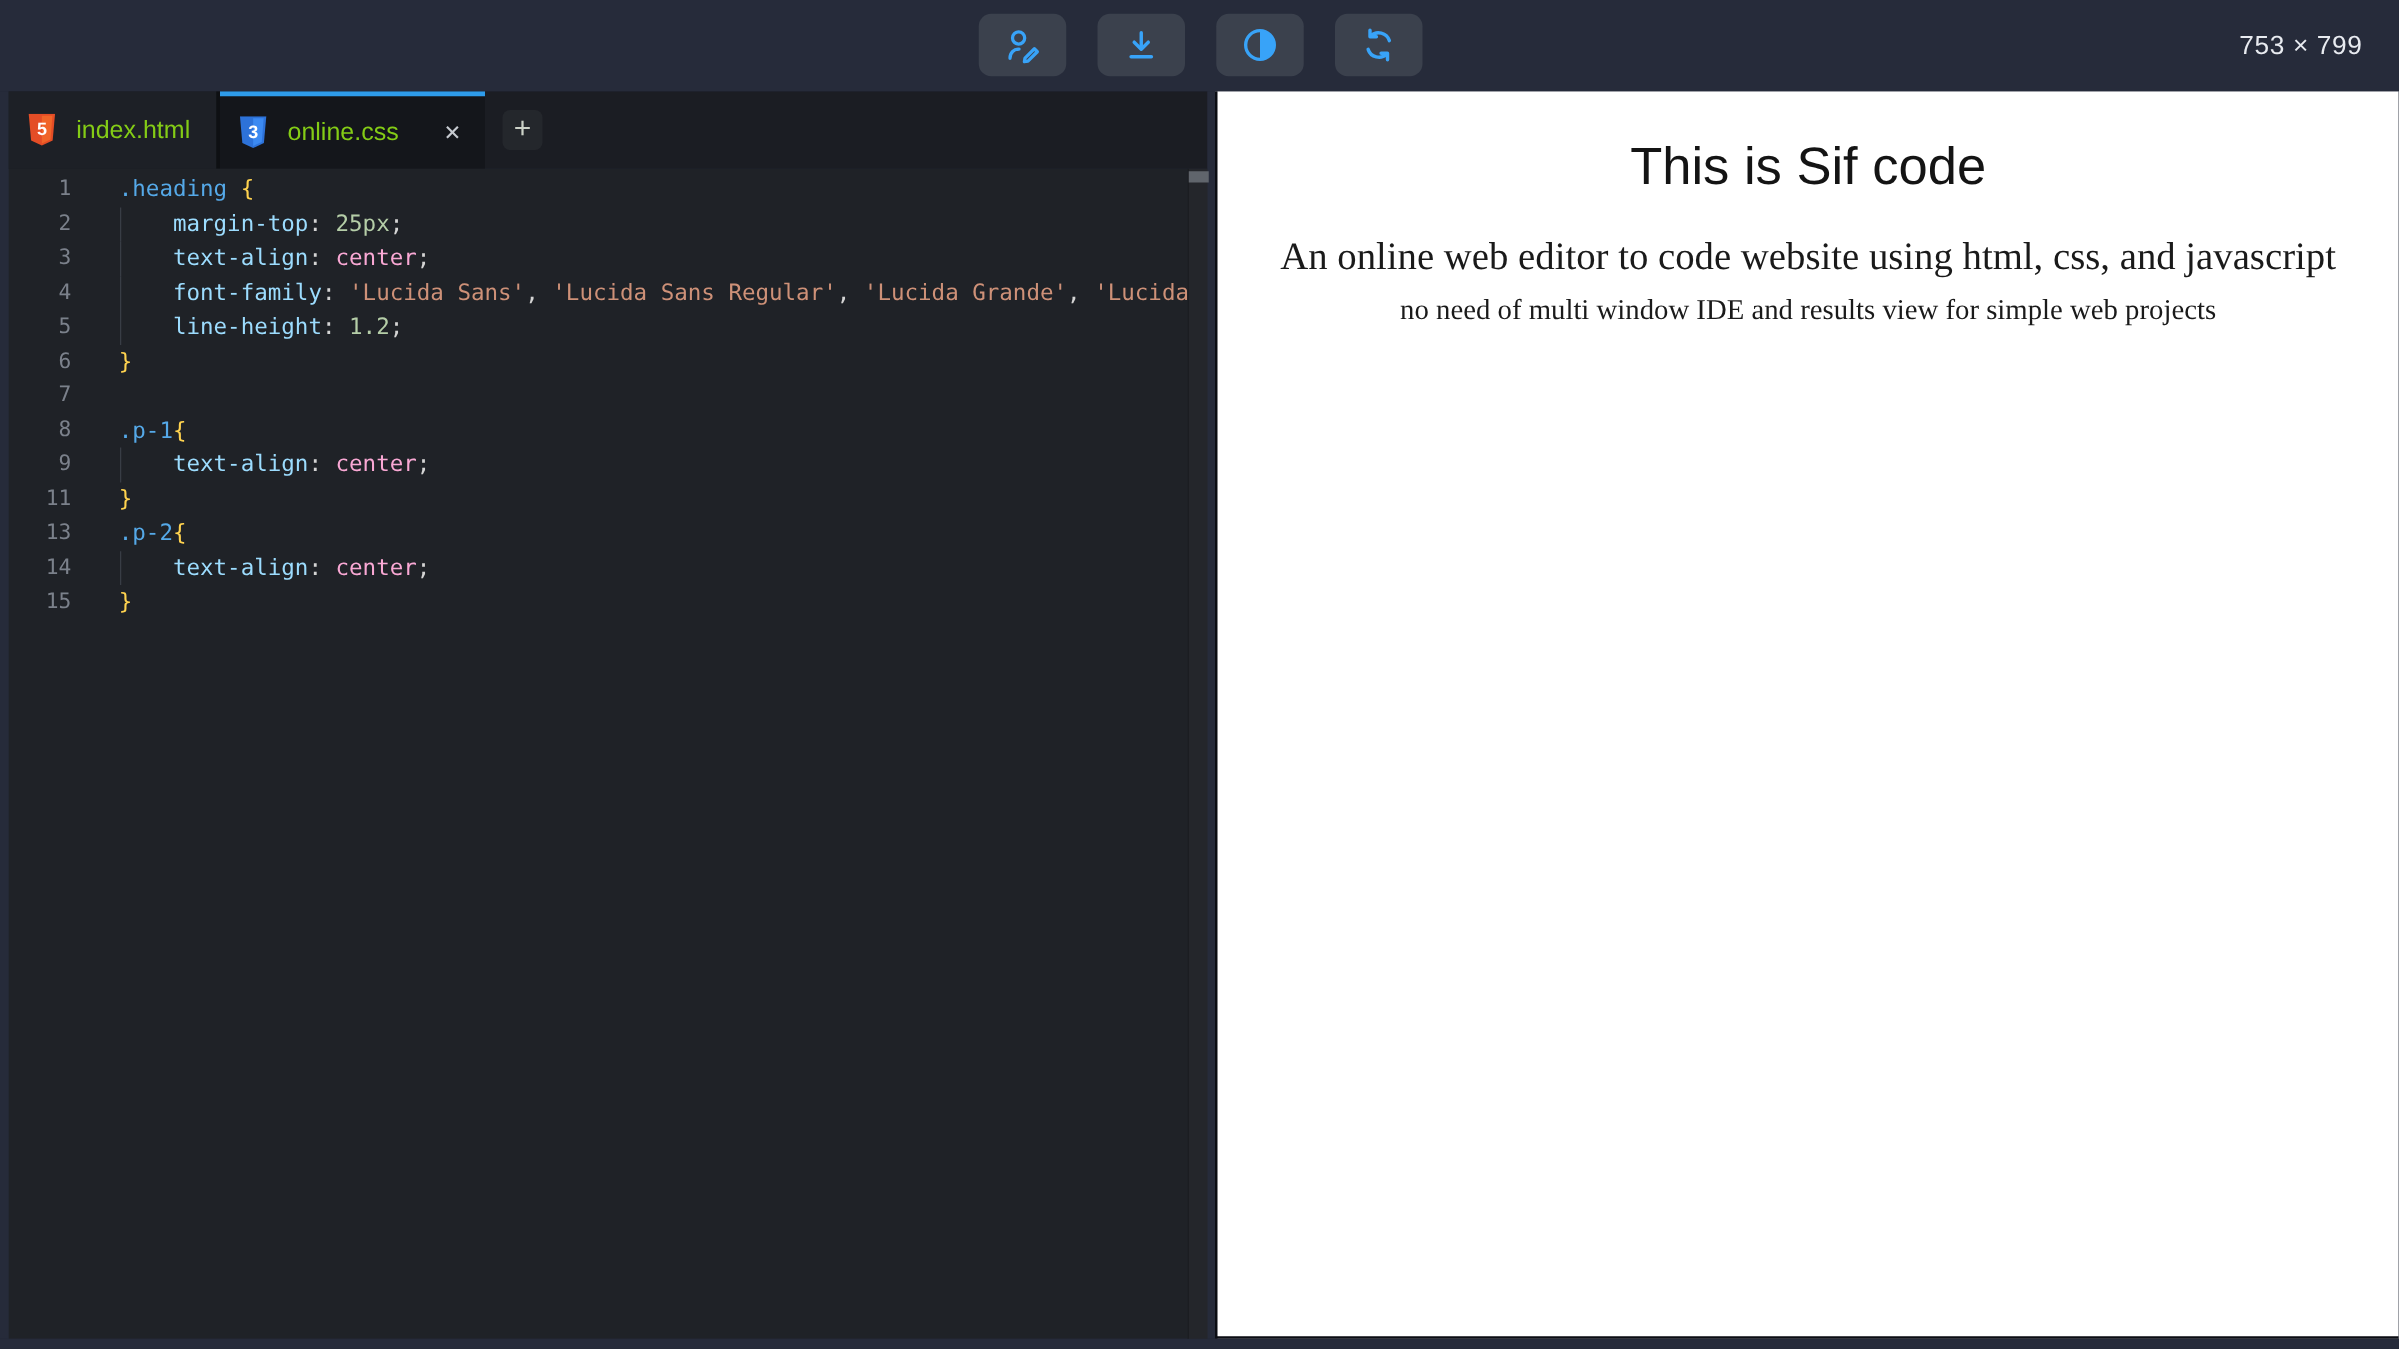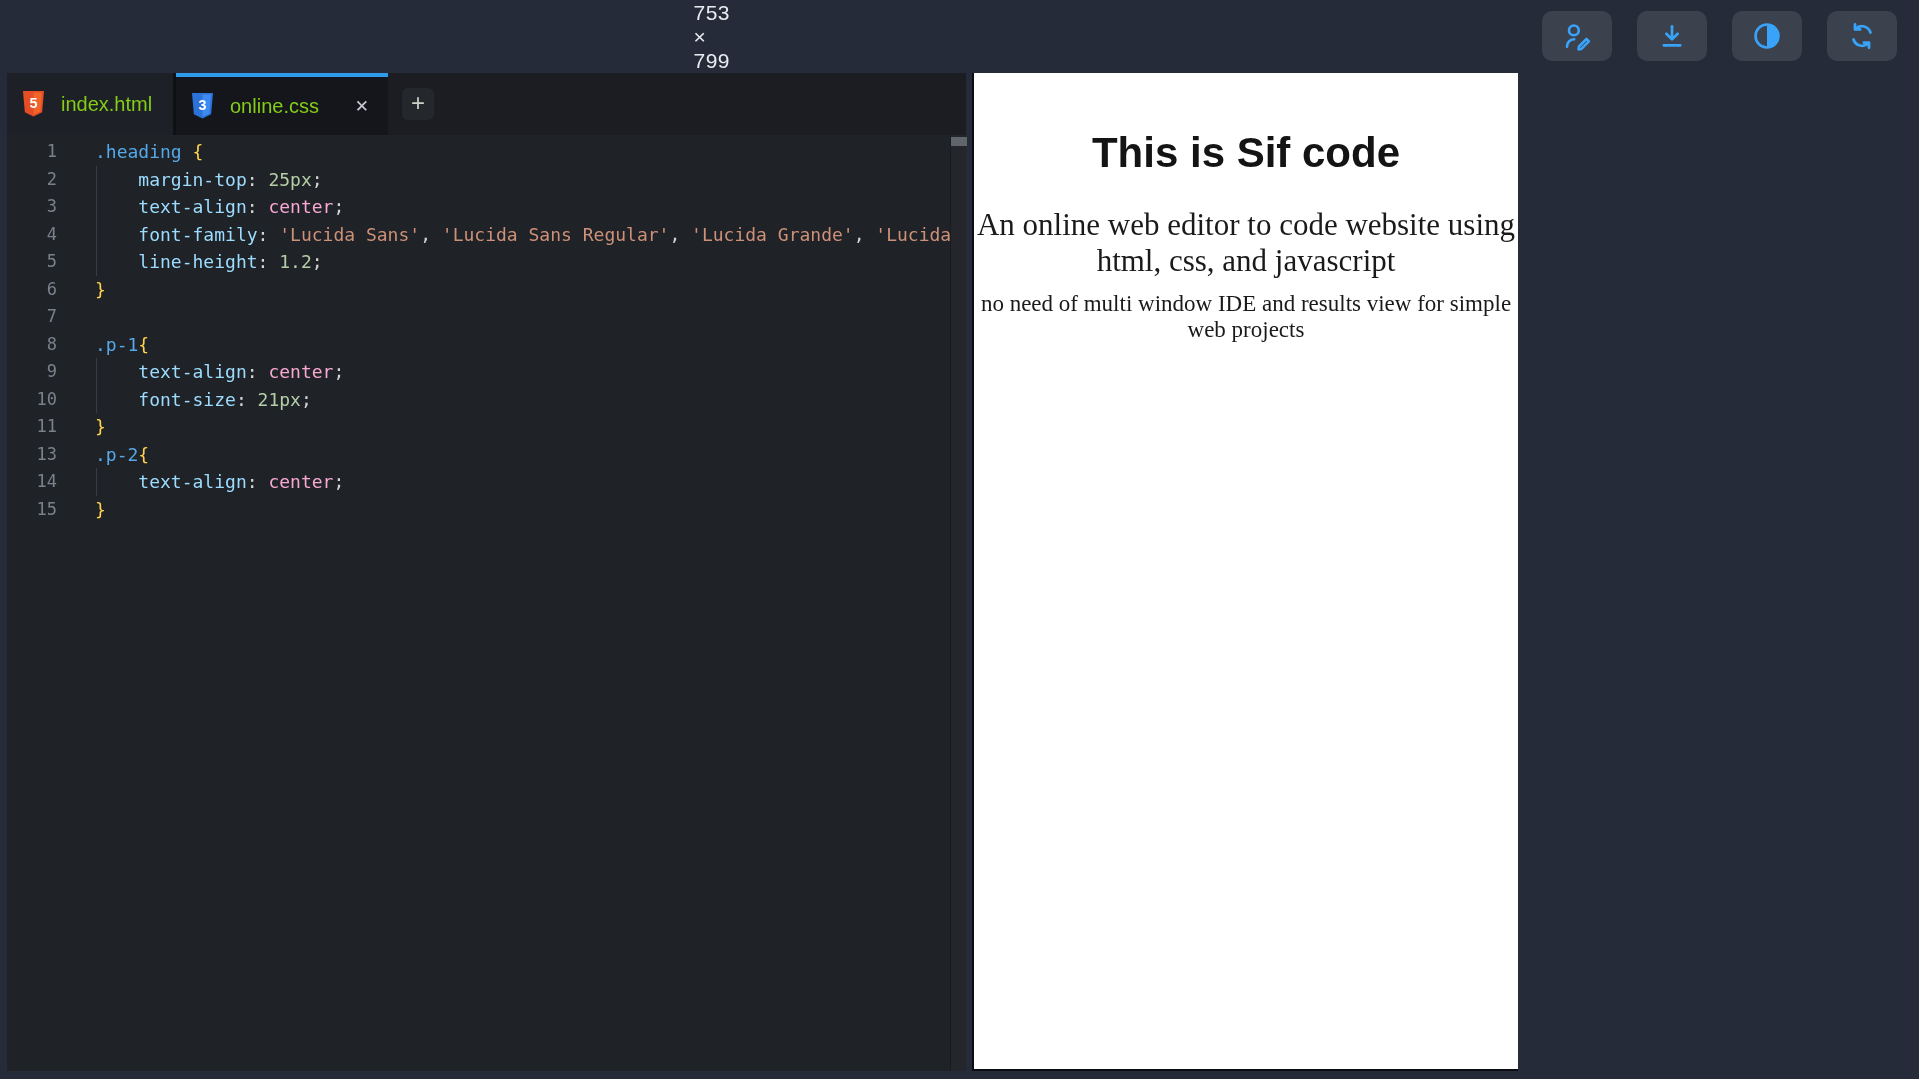--- a/index.html
+++ b/index.html
@@ -1,19 +1,19 @@
 <!DOCTYPE html>
 <html><head>
 <meta charset="utf-8">
 <style>
   * { margin:0; padding:0; box-sizing:border-box; }
   html,body { width:1919px; height:1079px; overflow:hidden; background:#262b3a;
               font-family:"Liberation Sans", sans-serif; }
 
-  .app { width:1518px; height:1079px; display:flex; flex-direction:column; background:#262b3a;align-items:center; }
+  .app { width:1919px; height:1079px; display:flex; flex-direction:column; background:#262b3a; }
 
   
   .topbar { height:73px; flex:0 0 73px; background:#262b3a; position:relative; }
   .topbar-buttons { position:absolute; left:783px; top:11px; display:flex; gap:25px; }
   .tb-btn { width:70px; height:50px; background:#3b414d; border-radius:10px;
             display:flex; align-items:center; justify-content:center; cursor:pointer; }
   .tb-btn svg { display:block; }
   .dims { position:absolute; right:29px; top:50%; transform:translateY(-50%);
           color:#e8ebf0; font-size:21px; letter-spacing:0.5px; }
 
@@ -50,21 +50,21 @@
   .tk-brace { color:#ffd34f; }
 
   
   .scroll-gutter { flex:0 0 16px; background:#24262b; border-left:1px solid #191b1f; position:relative; }
   .scroll-marker { position:absolute; top:2px; left:0; width:16px; height:9px; background:#60656c; }
 
   
   .divider { flex:0 0 6px; background:#262b3a; }
   .preview { flex:1 1 auto; background:#ffffff; border-left:2px solid #0b0d13;
              border-bottom:2px solid #0b0d13; overflow:hidden; }
-  .pv-heading { margin-top:56px; text-align:center; font-size:42px; font-weight:bold;
+  .pv-heading { margin-top:36px; text-align:center; font-size:42px; font-weight:normal;
                 color:#141414; font-family:"Liberation Sans", sans-serif; }
   .pv-p1 { margin-top:30px; text-align:center; font-size:31px; color:#1a1a1a;
            font-family:Liberation Serif, serif; }
   .pv-p2 { margin-top:12px; text-align:center; font-size:23px; color:#1a1a1a;
            font-family:"Liberation Serif", serif; }
 
   .bottomstrip { height:8px; flex:0 0 8px; background:#262b3a; }
 </style>
 </head>
 <body>
@@ -183,24 +183,20 @@
               </div>
               <div class="code-line">
                 <span class="ln">8</span>
                 <span class="code"><span class="tk-sel">.p-1</span><span class="tk-brace">{</span></span>
               </div>
               <div class="code-line">
                 <span class="ln">9</span>
                 <span class="code"><span class="guide"></span><span class="tk-prop">    text-align</span><span class="tk-plain">: </span><span class="tk-val">center</span><span class="tk-plain">;</span></span>
               </div>
               <div class="code-line">
-                <span class="ln">10</span>
-                <span class="code"><span class="guide"></span><span class="tk-prop">    font-size</span><span class="tk-plain">: </span><span class="tk-num">21px</span><span class="tk-plain">;</span></span>
-              </div>
-              <div class="code-line">
                 <span class="ln">11</span>
                 <span class="code"><span class="tk-brace">}</span></span>
               </div>
               <div class="code-line">
                 <span class="ln">13</span>
                 <span class="code"><span class="tk-sel">.p-2</span><span class="tk-brace">{</span></span>
               </div>
               <div class="code-line">
                 <span class="ln">14</span>
                 <span class="code"><span class="guide"></span><span class="tk-prop">    text-align</span><span class="tk-plain">: </span><span class="tk-val">center</span><span class="tk-plain">;</span></span>

